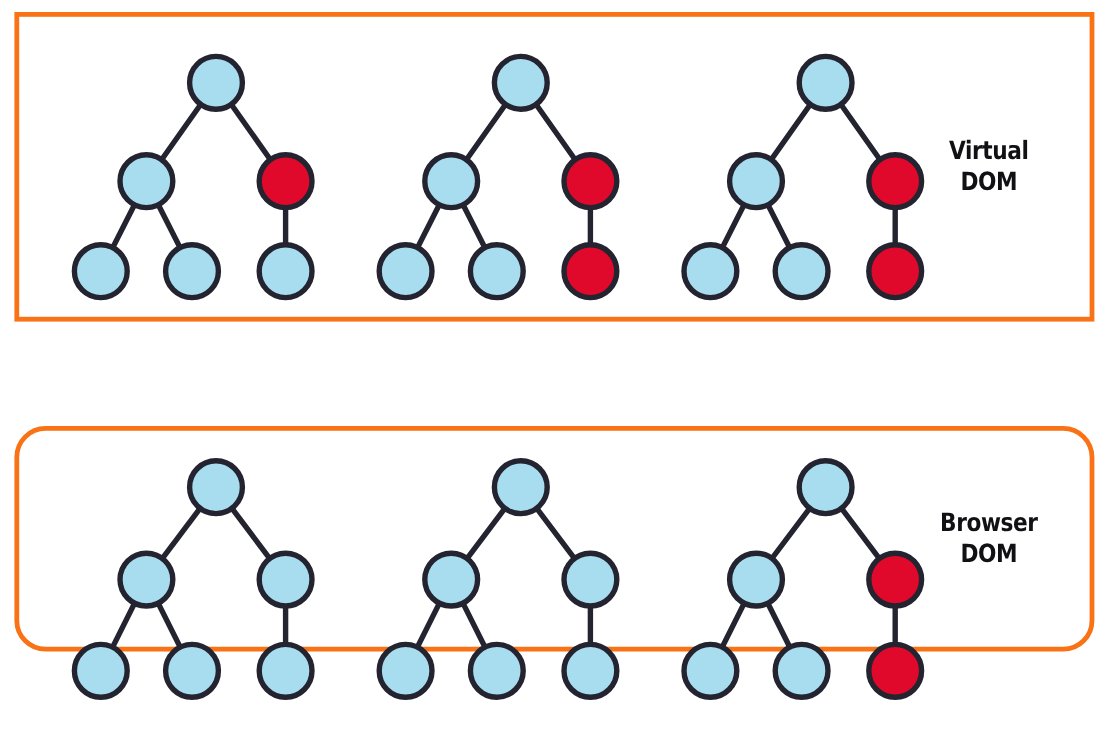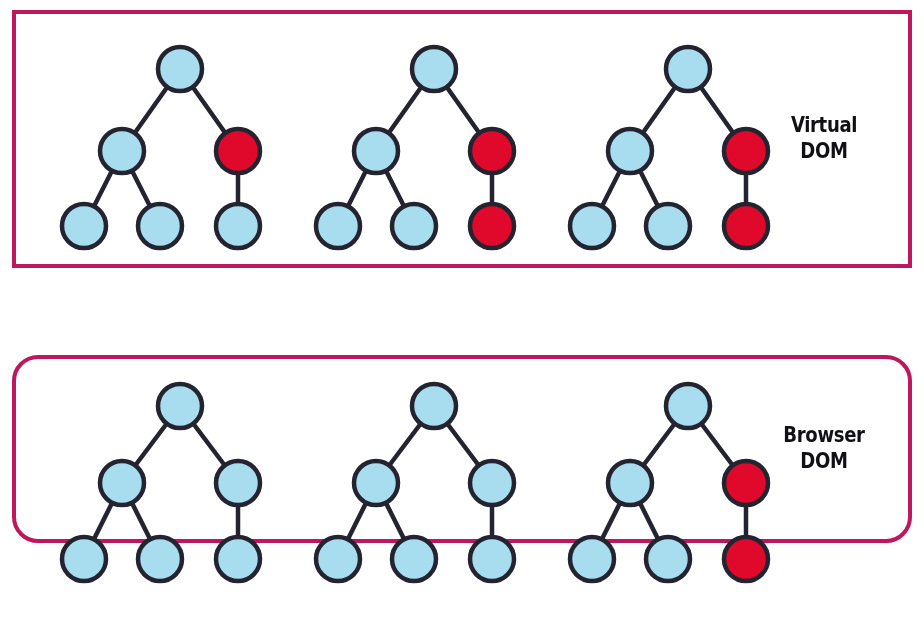--- a/index.html
+++ b/index.html
@@ -18,21 +18,21 @@
   #diagram-root {
     position: absolute;
     left: 0; top: 0;
     width: 924px;
     height: 621px;
   }
 
   .panel {
     position: absolute;
     box-sizing: border-box;
-    border: 4px solid #be185d;
+    border: 4px solid #f97316;
     background: #ffffff;
   }
   #panel-virtual-dom {
     left: 12px;
     top: 10px;
     width: 900px;
     height: 258px;
   }
   #panel-browser-dom {
     left: 12px;

